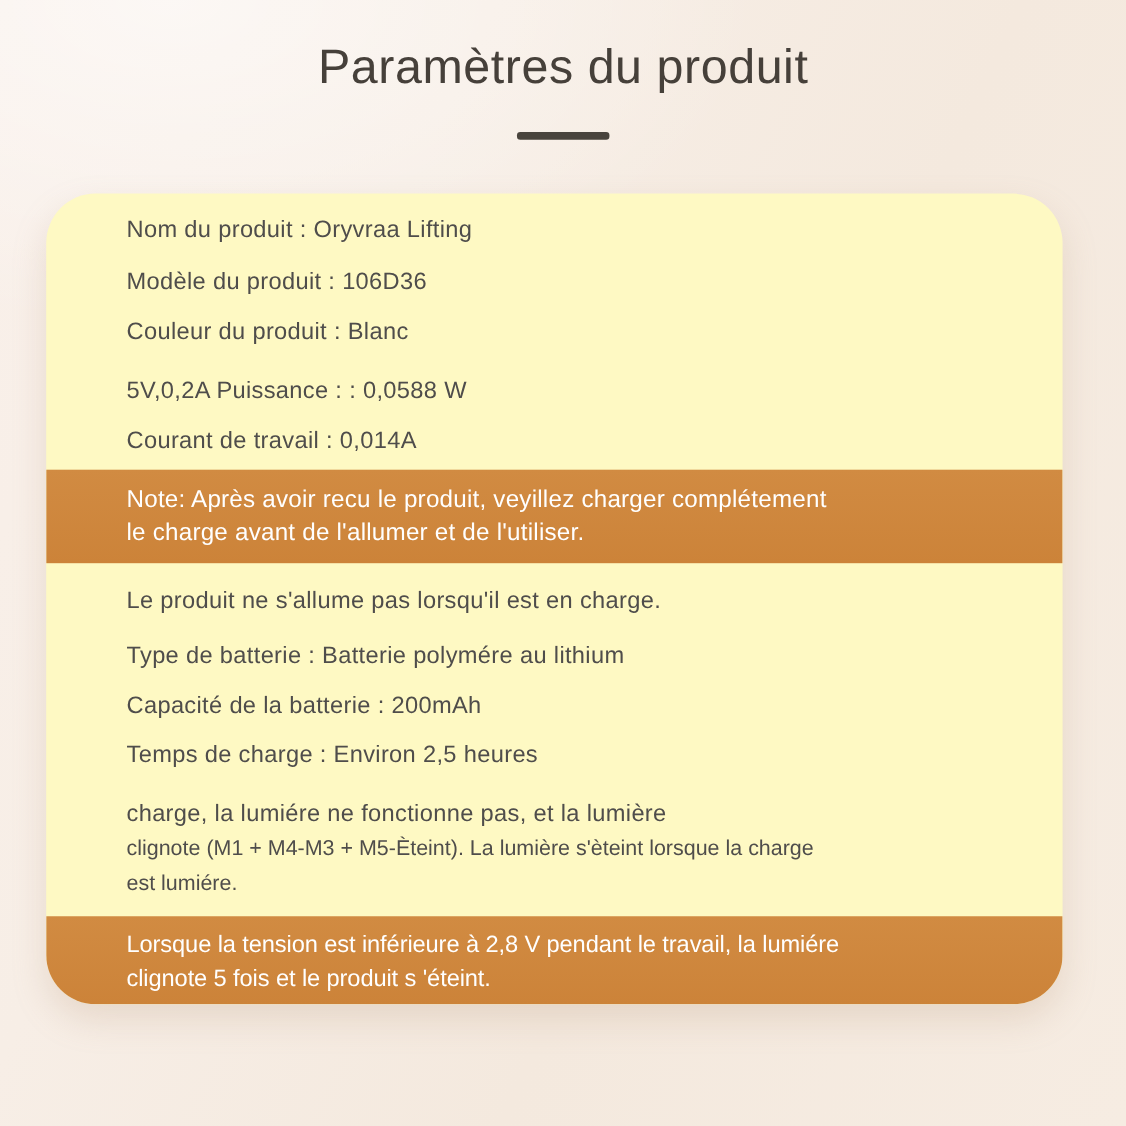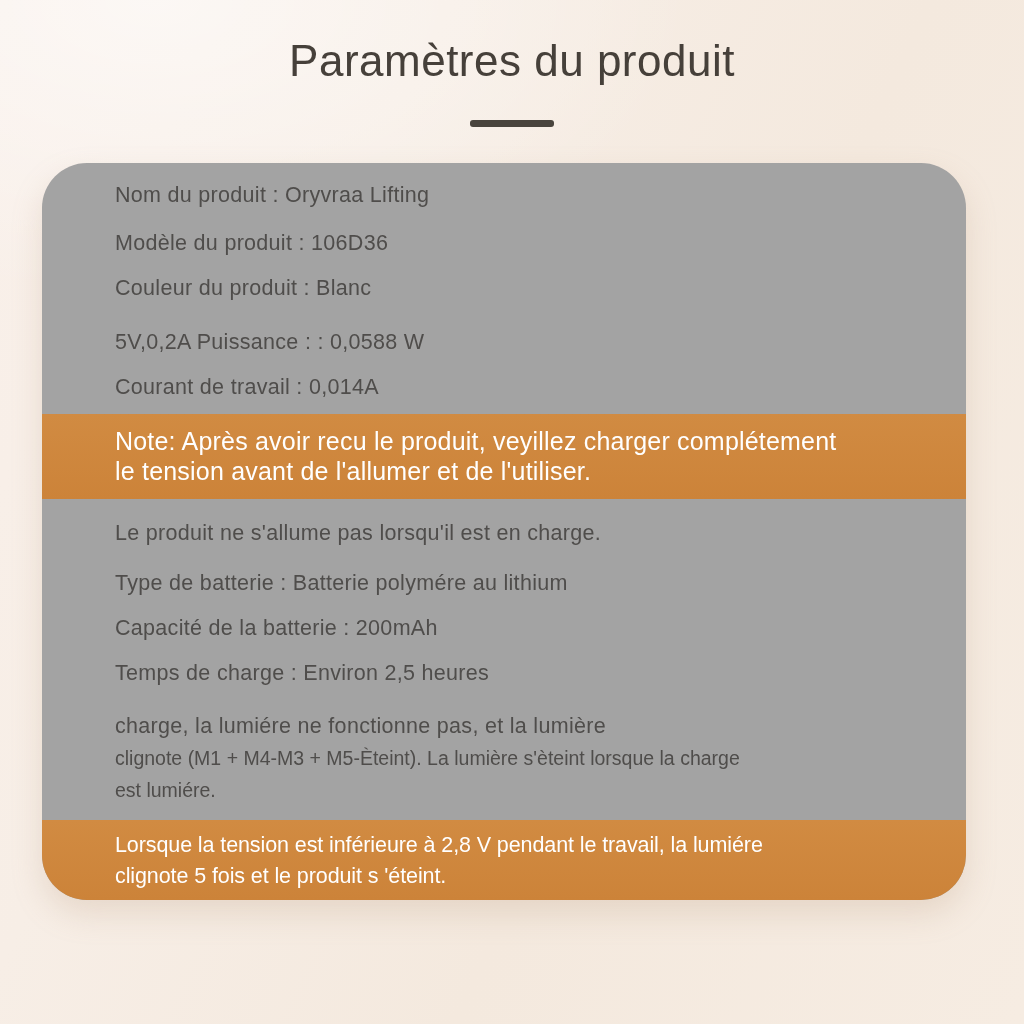--- a/index.html
+++ b/index.html
@@ -18,43 +18,43 @@
     font-size:44px;font-weight:400;letter-spacing:0.5px;
     color:#46403a;
   }
   .title-dash{
     width:84px;height:7px;border-radius:3px;
     background:#49443d;
     margin:34px auto 0 auto;
   }
   .card{
     box-sizing:border-box;
-    width:924px;margin-left:42px;margin-top:36px;
-    background:#a3a3a3;
+    width:924px;margin-left:42px;margin-top:49px;
+    background:#fef9c3;
     border-radius:45px;
     box-shadow:0 14px 30px rgba(186,156,126,0.25);
     overflow:hidden;
     padding-top:16px;
   }
   .line{
     margin:0;padding-left:73px;padding-right:40px;
     font-size:21.5px;line-height:32px;letter-spacing:0.3px;
     color:#4f4d4b;
   }
   .mb16{margin-bottom:16px;} .mb13{margin-bottom:13px;} .mb22{margin-bottom:22px;}
   .mb8{margin-bottom:8px;} .mb11{margin-bottom:11px;} .mb18{margin-bottom:18px;}
   .mb21{margin-bottom:21px;} .mt18{margin-top:18px;}
   .cond{font-size:19.5px;letter-spacing:0px;}
   .banner{
     box-sizing:border-box;width:100%;
     background:linear-gradient(180deg,#d18b42 0%,#cc8339 100%);
     color:#ffffff;
     padding:12px 40px 0 73px;
   }
-  .banner p{margin:0;font-size:25px;line-height:30px;letter-spacing:0.2px;}
+  .banner p{margin:0;font-size:22px;line-height:30px;letter-spacing:0.2px;}
   .banner.note{height:85px;}
   .banner.warn{
     height:80px;padding-top:10px;
     border-radius:0 0 32px 32px;
   }
   .banner.warn p{font-size:21.5px;letter-spacing:-0.1px;line-height:31px;}
 </style>
 </head>
 <body>
 
@@ -67,21 +67,21 @@
 
     <p class="line mb16">Nom du produit : Oryvraa Lifting</p>
     <p class="line mb13">Modèle du produit : 106D36</p>
     <p class="line mb22">Couleur du produit : Blanc</p>
 
     <p class="line mb13">5V,0,2A Puissance : : 0,0588 W</p>
     <p class="line mb11">Courant de travail : 0,014A</p>
 
     <div class="banner note">
       <p>Note: Après avoir recu le produit, veyillez charger complétement</p>
-      <p>le tension avant de l'allumer et de l'utiliser.</p>
+      <p>le charge avant de l'allumer et de l'utiliser.</p>
     </div>
 
     <p class="line mt18 mb18">Le produit ne s'allume pas lorsqu'il est en charge.</p>
     <p class="line mb13">Type de batterie : Batterie polymére au lithium</p>
     <p class="line mb13">Capacité de la batterie : 200mAh</p>
     <p class="line mb21">Temps de charge : Environ 2,5 heures</p>
 
     <p class="line">charge, la lumiére ne fonctionne pas, et la lumière</p>
     <p class="line cond">clignote (M1 + M4-M3 + M5-Èteint). La lumière s'èteint lorsque la charge</p>
     <p class="line cond">est lumiére.</p>

